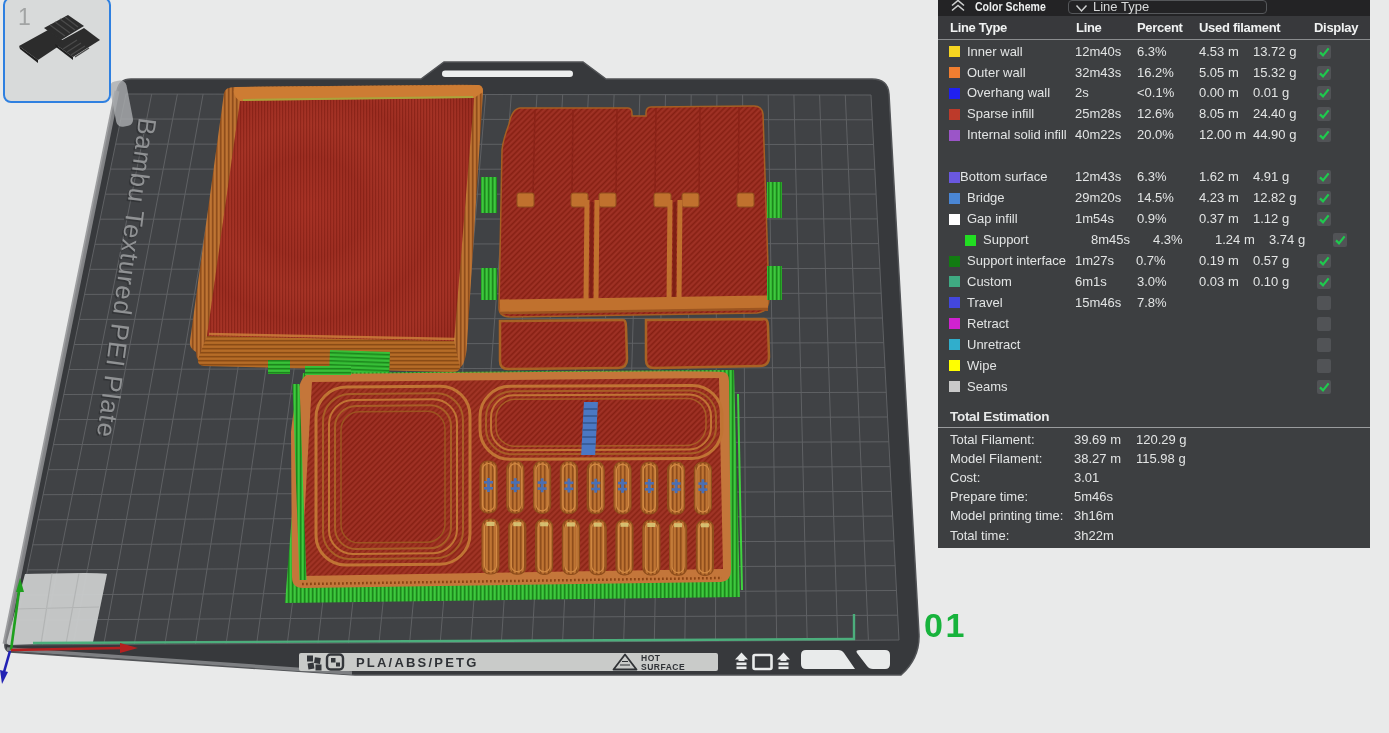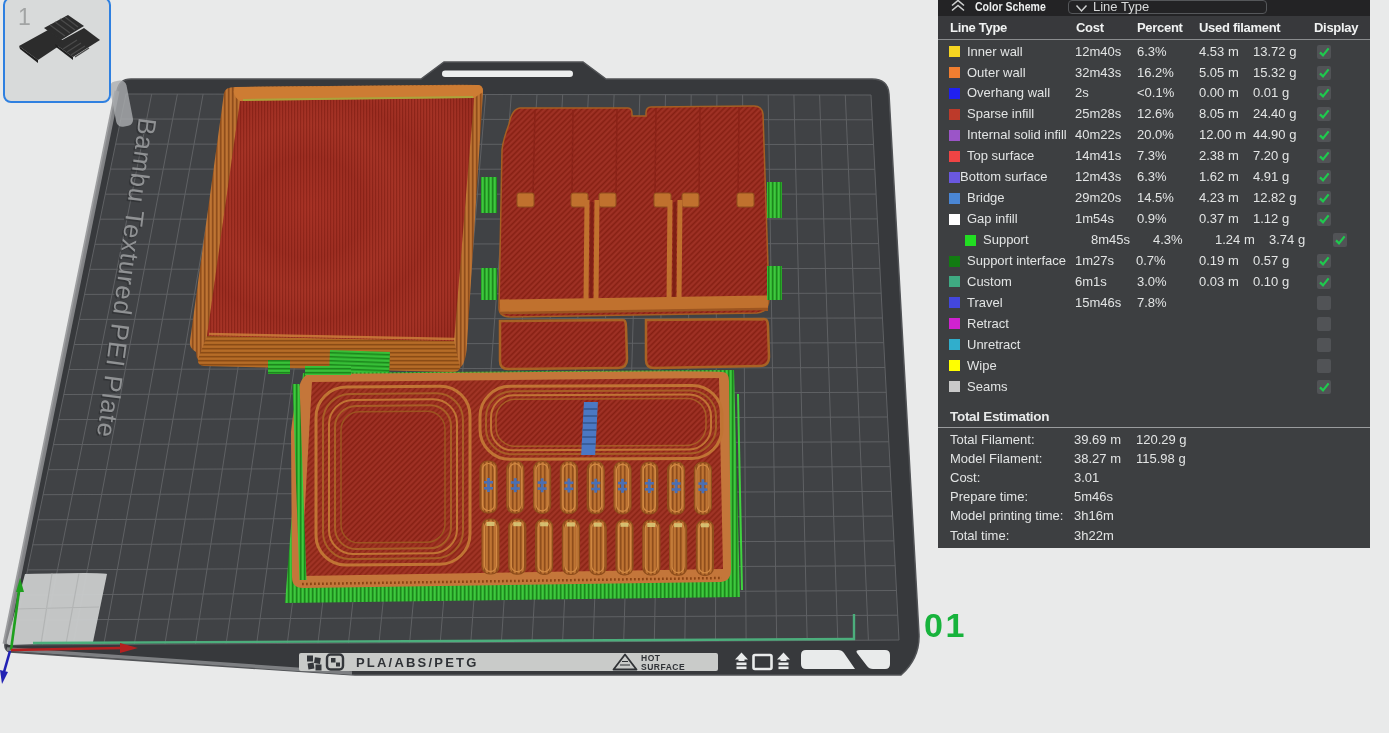--- a/index.html
+++ b/index.html
@@ -254,21 +254,21 @@
    <div style="position:absolute;left:37px;top:-1px;font-weight:bold;font-size:13.5px;color:#eceeee;transform:scaleX(0.78);transform-origin:left top;white-space:nowrap">Color Scheme</div>
    <div id="pdrop">
         <svg width="13" height="9" style="position:absolute;left:6px;top:3px">
           <path d="M1.5 1.5 L6.5 7 L11.5 1.5" stroke="#cfd1d1" stroke-width="1.5" fill="none"></path>
         </svg>
      <span style="position:absolute;left:24px;top:-2px;font-size:13px;color:#d8dada">Line Type</span>
       </div>
  </div>
  <div id="phead">
    <div class="hd" style="left:12px">Line Type</div>
-   <div class="hd" style="left:138px">Cost</div>
+   <div class="hd" style="left:138px">Line</div>
    <div class="hd" style="left:199px">Percent</div>
    <div class="hd" style="left:261px">Used filament</div>
    <div class="hd" style="left:376px">Display</div>
  </div>
  <div style="position:absolute;left:0;top:41.0px;height:20.95px;width:432px">
       <div style="position:absolute;left:11px;top:5px;width:11px;height:11px;background:#f5d521"></div>
       <div class="rt" style="left:29px">Inner wall</div>
       <div class="rt" style="left:137px">12m40s</div>
       <div class="rt" style="left:199px">6.3%</div>
       <div class="rt" style="left:261px">4.53 m</div>
@@ -318,33 +318,20 @@
         </svg>
       </div>
     </div>
     <div style="position:absolute;left:0;top:124.8px;height:20.95px;width:432px">
       <div style="position:absolute;left:11px;top:5px;width:11px;height:11px;background:#9b55c8"></div>
       <div class="rt" style="left:29px">Internal solid infill</div>
       <div class="rt" style="left:137px">40m22s</div>
       <div class="rt" style="left:199px">20.0%</div>
       <div class="rt" style="left:261px">12.00 m</div>
       <div class="rt" style="left:315px">44.90 g</div>
-      <div style="position:absolute;left:379px;top:3.5px;width:14px;height:14px;background:#515356;border-radius:2px">
-        <svg width="14" height="14" style="position:absolute;left:0;top:0">
-          <path d="M3 7.4 L6 10.4 L11.6 3.4" stroke="#1fc94e" stroke-width="2.2" fill="none"></path>
-        </svg>
-      </div>
-    </div>
-    <div style="position:absolute;left:0;top:145.8px;height:20.95px;width:432px">
-      <div style="position:absolute;left:11px;top:5px;width:11px;height:11px;background:#ef4444"></div>
-      <div class="rt" style="left:29px">Top surface</div>
-      <div class="rt" style="left:137px">14m41s</div>
-      <div class="rt" style="left:199px">7.3%</div>
-      <div class="rt" style="left:261px">2.38 m</div>
-      <div class="rt" style="left:315px">7.20 g</div>
       <div style="position:absolute;left:379px;top:3.5px;width:14px;height:14px;background:#515356;border-radius:2px">
         <svg width="14" height="14" style="position:absolute;left:0;top:0">
           <path d="M3 7.4 L6 10.4 L11.6 3.4" stroke="#1fc94e" stroke-width="2.2" fill="none"></path>
         </svg>
       </div>
     </div>
     <div style="position:absolute;left:0;top:166.7px;height:20.95px;width:432px">
       <div style="position:absolute;left:11px;top:5px;width:11px;height:11px;background:#6a58e0"></div>
       <div class="rt" style="left:22px">Bottom surface</div>
       <div class="rt" style="left:137px">12m43s</div>

